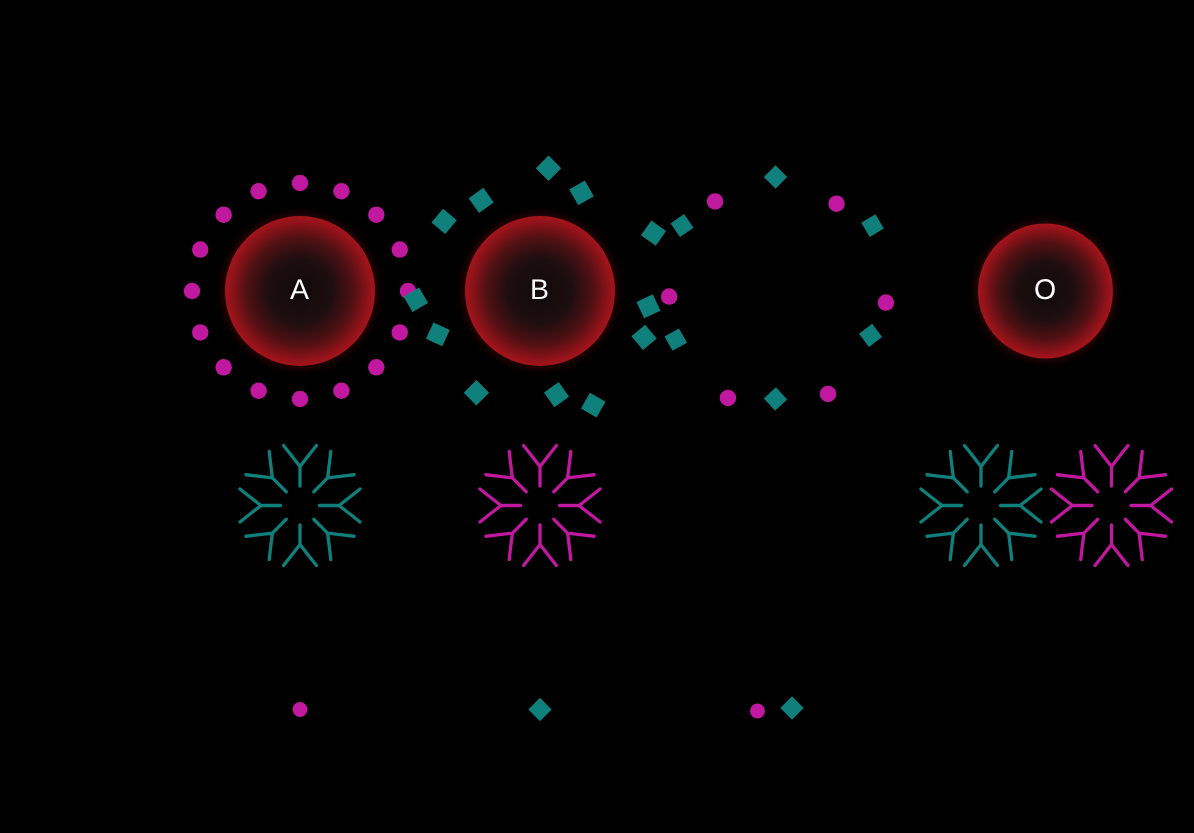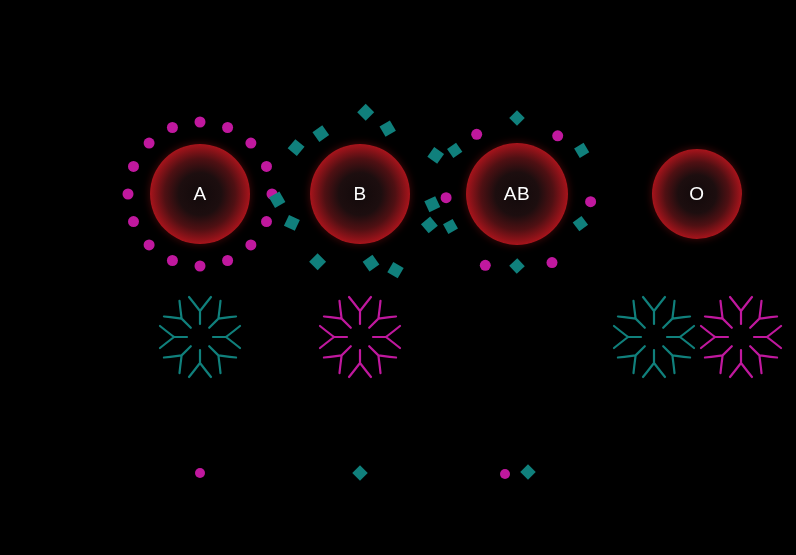--- a/index.html
+++ b/index.html
@@ -143,23 +143,20 @@
         <circle cx="183.6" cy="117.7" r="5.5" class="sym-a"></circle>
         <rect x="167.9" y="134.1" width="11" height="11" transform="rotate(53 173.4 139.6)" class="sym-b"></rect>
         <circle cx="145.0" cy="178.6" r="5.5" class="sym-a"></circle>
         <rect x="104.5" y="176.5" width="11" height="11" transform="rotate(47 110.0 182.0)" class="sym-b"></rect>
         <circle cx="78.3" cy="181.3" r="5.5" class="sym-a"></circle>
         <rect x="38.0" y="136.9" width="11" height="11" transform="rotate(61 43.5 142.4)" class="sym-b"></rect>
         <circle cx="39.1" cy="113.7" r="5.5" class="sym-a"></circle>
         <rect x="42.2" y="60.9" width="11" height="11" transform="rotate(55 47.7 66.4)" class="sym-b"></rect>
         <circle cx="69.7" cy="50.3" r="5.5" class="sym-a"></circle>
       </svg>
-    <div class="cell" style="width: 102px; height: 102px; left: 59px; top: 143px;">
-      <span class="cell-label">AB</span>
-    </div>
     <svg class="antibodies" width="220" height="130"></svg>
     <svg class="legend" width="220" height="30">
         <circle cx="98.0" cy="16.0" r="5" class="sym-a"></circle>
         <rect x="115.5" y="8.5" width="11" height="11" transform="rotate(45 121.0 14.0)" class="sym-b"></rect>
       </svg>
   </section>
 
   <section class="group" style="left: 587px;">
     <svg class="antigens" width="220" height="220"></svg>
     <div class="cell" style="width: 90px; height: 90px; left: 65px; top: 149px;">

